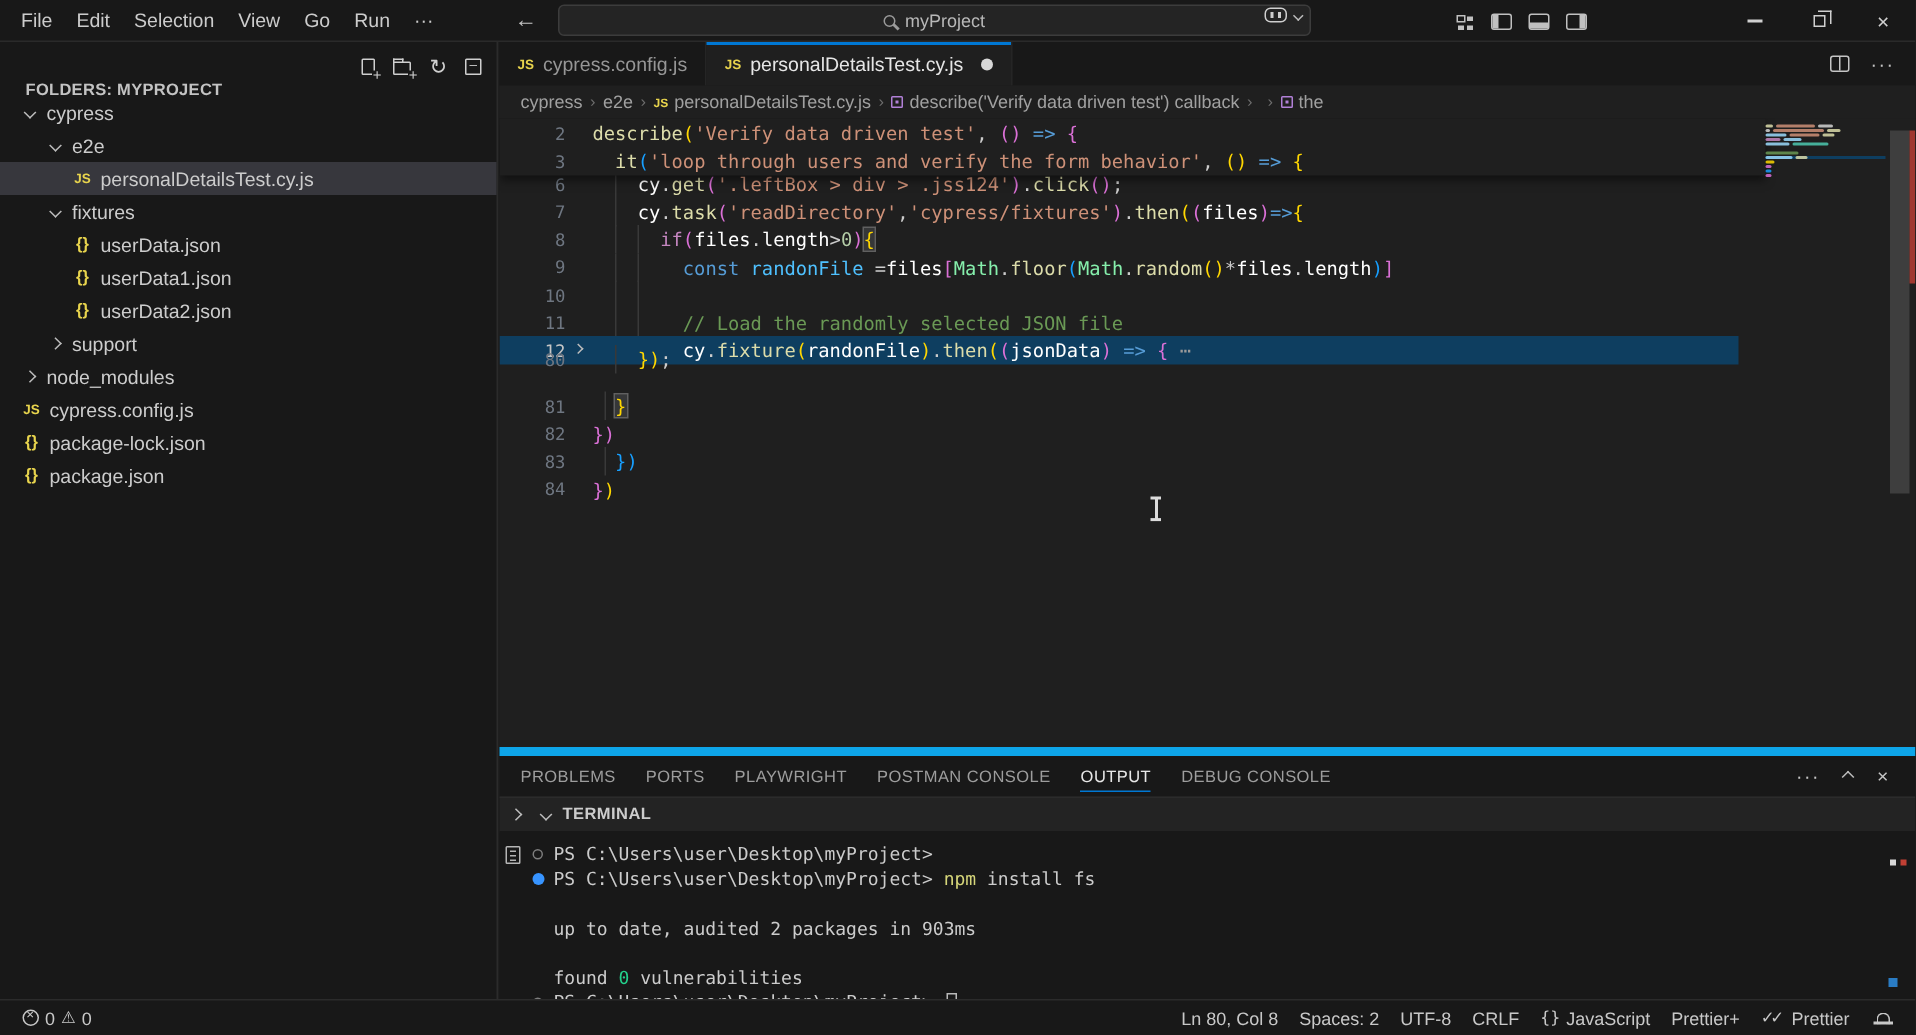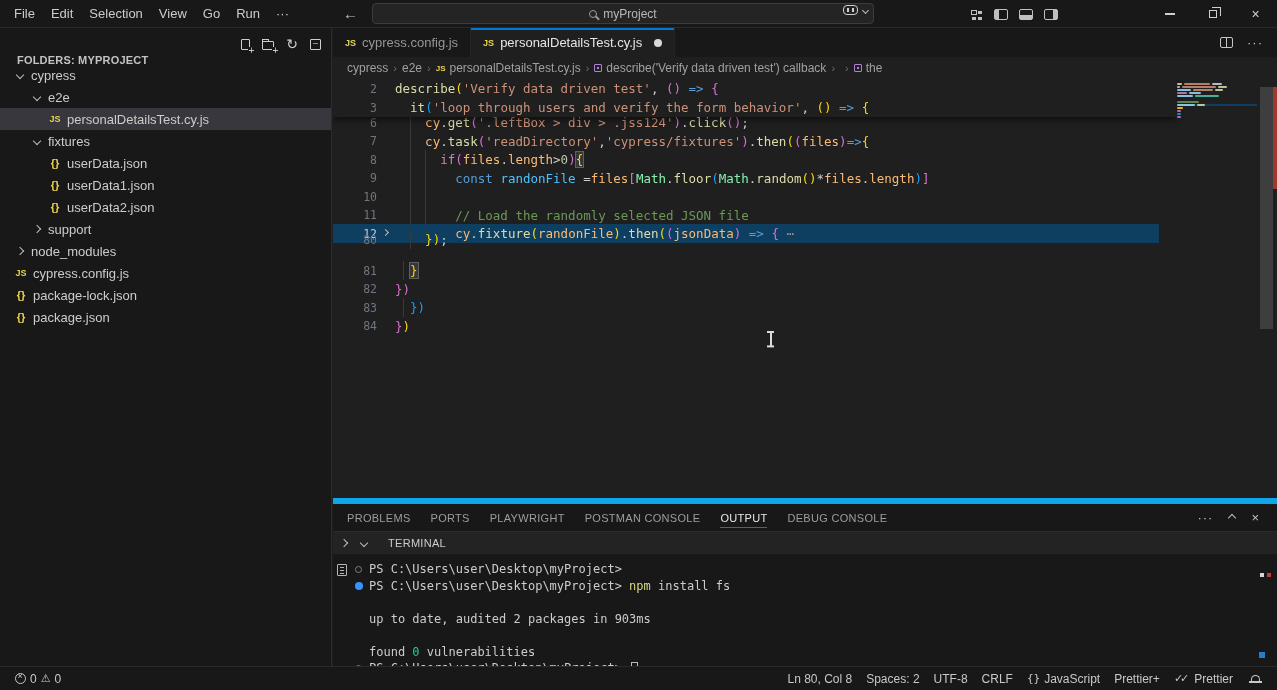--- a/index.html
+++ b/index.html
@@ -80,21 +80,21 @@
   .code-area { position:absolute; top:51px; left:0; right:0; height:419px; overflow:hidden; background:#1f1f1f; }
   .code-row { position:absolute; left:0; height:19px; width:100%; display:flex; align-items:center; }
   .code-row .ln { position:absolute; left:0; width:44px; text-align:right; font:11.5px "DejaVu Sans Mono",monospace; color:#6e7681; }
   .code-row .ln.active { color:#c6c6c6; }
   .code-row .fold-ic { position:absolute; left:50px; top:6px; }
   .code-row pre { position:absolute; left:62px; font:12.5px/19px "DejaVu Sans Mono",monospace; white-space:pre; }
   .hl-row { position:absolute; left:0; height:19px; width:calc(100% - 118px); background:#0e3e60; }
   .guide { position:absolute; width:1px; height:19px; background:#393939; }
   .sticky { position:absolute; top:0; left:0; width:calc(100% - 100px); height:38px; background:#1f1f1f; box-shadow:0 3px 6px rgba(0,0,0,.5); z-index:5; }
   .tk-fn{color:#dcdcaa} .tk-str{color:#ce9178} .tk-kw{color:#569cd6} .tk-ctl{color:#c586c0}
-  .tk-var{color:#fdba74} .tk-var2{color:#4fc1ff} .tk-cls{color:#86efac} .tk-num{color:#b5cea8}
+  .tk-var{color:#ffffff} .tk-var2{color:#4fc1ff} .tk-cls{color:#86efac} .tk-num{color:#b5cea8}
   .tk-cmt{color:#6a9955} .tk-b1{color:#ffd700} .tk-b2{color:#da70d6} .tk-b3{color:#179fff}
   .tk-pln{color:#cccccc} .tk-fold{color:#9a9a9a}
   .tk-match{background:rgba(90,93,94,.4); outline:1px solid rgba(150,150,150,.55);}
   .minimap { position:absolute; right:20px; top:4px; width:80px; z-index:6; }
   .mm-row { height:2px; margin-bottom:1px; display:flex; gap:2px; }
   .mm-row.hl { background:#0e3e60; }
   .mm-seg { height:2px; border-radius:1px; opacity:.85; }
   .vscroll { position:absolute; right:4px; top:8px; width:13px; height:242px; background:rgba(121,121,121,.35); z-index:7; }
   .overview-err { position:absolute; right:0; top:8px; width:4px; height:102px; background:rgba(193,63,53,.8); z-index:7; }
   .ibeam { position:absolute; left:433px; top:252px; width:9px; height:16px; z-index:8; }
@@ -102,21 +102,21 @@
   .ibeam::after { content:""; position:absolute; left:1px; right:1px; top:0; height:1.6px; background:#dcdcdc; box-shadow:0 14.4px #dcdcdc; }
 
   
   .panel { position:absolute; left:0; right:0; top:470px; bottom:0; background:#181818; border-top:6px solid #0ea5e9; }
   .panel-tabs { height:27px; display:flex; align-items:center; padding-left:14px; gap:20px; }
   .panel-tab { font-size:11px; color:#9d9d9d; letter-spacing:.3px; height:27px; display:flex; align-items:center; position:relative; }
   .panel-tab.active { color:#e7e7e7; }
   .panel-tab.active::after { content:""; position:absolute; bottom:3px; left:0; right:0; height:1.5px; background:#0078d4; }
   .panel-actions { margin-left:auto; display:flex; align-items:center; gap:16px; padding-right:18px; color:#c5c5c5; font-size:13px; }
   .term-header { height:23px; background:#232323; border-top:1px solid #2b2b2b; display:flex; align-items:center; gap:14px; padding-left:8px; }
-  .term-title { font-size:11px; font-weight:normal; color:#cccccc; letter-spacing:.3px; margin-left:15px; }
+  .term-title { font-size:11px; font-weight:bold; color:#cccccc; letter-spacing:.3px; margin-left:2px; }
   .term-body { position:absolute; left:0; right:0; top:51px; bottom:0; background:#181818; padding:6px 0 0 0; overflow:hidden; }
   .term-gutter-ic { position:absolute; left:4px; top:9px; width:10px; height:12px; border:1px solid #b5b5b5; border-radius:1px; }
   .term-gutter-ic::before { content:""; position:absolute; left:2px; right:2px; top:2px; height:1px; background:#b5b5b5; box-shadow:0 3px #b5b5b5, 0 6px #b5b5b5; }
   .term-line { display:flex; align-items:center; height:16.5px; padding-left:22px; }
   .mk { width:14px; flex:none; display:flex; align-items:center; }
   .mk i { display:block; }
   .mk .open { width:7px; height:7px; border:1px solid #7e7e7e; border-radius:50%; }
   .mk .dot { width:8px; height:8px; background:#3794ff; border-radius:50%; }
   .term-line pre { font:12px/16.5px "DejaVu Sans Mono",monospace; color:#cccccc; white-space:pre; }
   .tt-y { color:#d6d67a; } .tt-g { color:#23d18b; }

